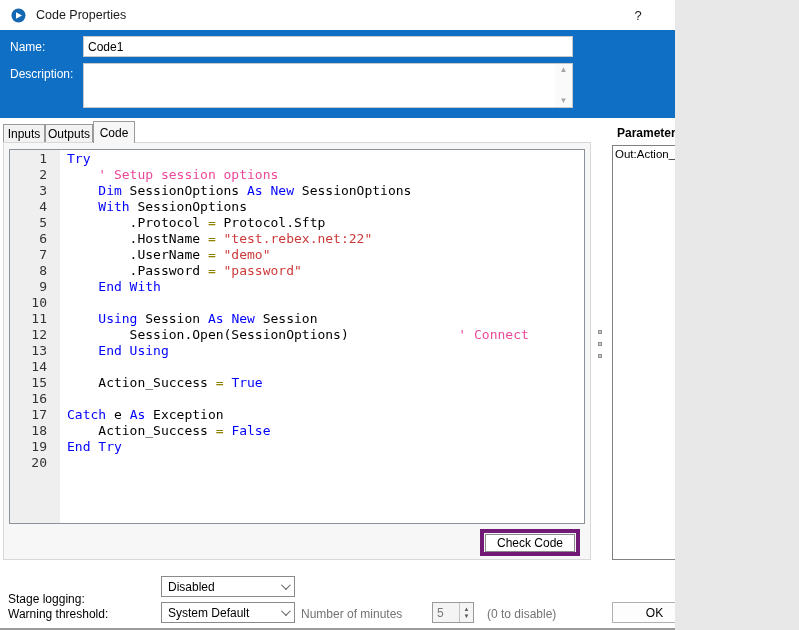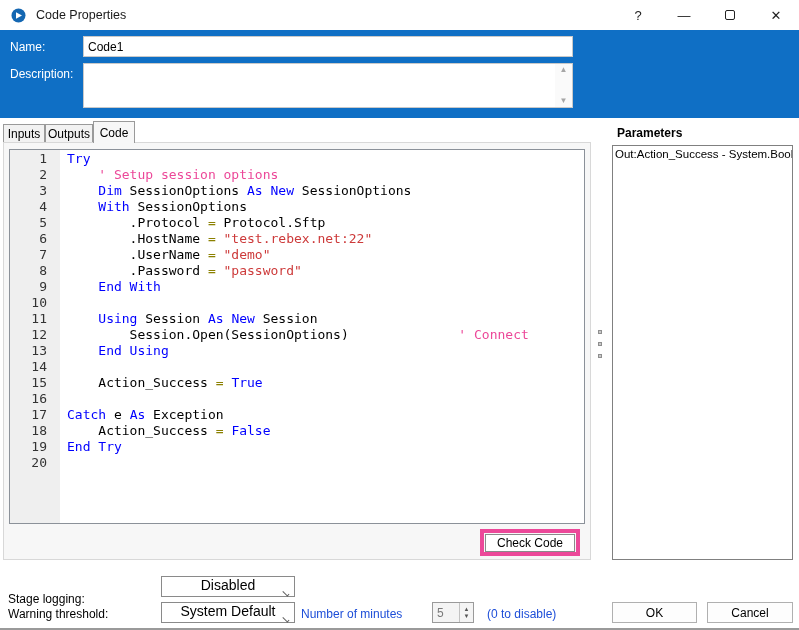--- a/index.html
+++ b/index.html
@@ -1,19 +1,19 @@
 <!DOCTYPE html>
 <html><head>
 <meta charset="utf-8">
 <style>
   * { margin:0; padding:0; box-sizing:border-box; }
   html,body { background:#e8e8e8; }
   body { font-family:"Liberation Sans", sans-serif; }
   .win {
-    position:relative; width:799px; height:630px; background:#ffffff;
+    position:relative; width:675px; height:630px; background:#ffffff;
     overflow:hidden; font-size:12px; color:#000;
   }
   
   .titlebar { position:absolute; left:0; top:0; width:799px; height:30px;
     background:#ffffff; display:flex; align-items:center; }
   .app-icon { width:15px; height:15px; margin-left:11px; flex:0 0 auto; }
   .title-text { margin-left:10px; font-size:12.5px; color:#1a1a1a; }
   .tb-btns { margin-left:auto; display:flex; height:30px; }
   .tb-btn { width:46px; height:30px; display:flex; align-items:center;
     justify-content:center; font-size:13px; color:#222; cursor:default; }
@@ -48,39 +48,39 @@
   .gutter-num { height:16px; }
   .code-lines { padding:1px 0 0 7px; white-space:pre; }
   .code-row { height:16px; }
   .tok-p { color:#000000; }
   .tok-k { color:#0000ff; }
   .tok-c { color:#ec4899;text-align:right; }
   .tok-s { color:#cd3a3a; }
   .tok-o { color:#8b8000; }
   
   .check-frame { position:absolute; left:480px; top:529px; width:100px; height:27px;
-    border:4px solid #ec4899; background:#f7f7f7; display:flex; align-items:center;
+    border:4px solid #701a75; background:#f7f7f7; display:flex; align-items:center;
     justify-content:center; z-index:4; }
   .check-btn { width:90px; height:18px; background:#fff; border:1px solid #8a8a8a;
     font-size:12px; font-family:"Liberation Sans",sans-serif; display:flex;
     align-items:center; justify-content:center; cursor:default; }
   
   .grip { position:absolute; left:598px; width:4px; height:4px; background:#c9c9c9;
     border:1px solid #8f8f8f; }
   
   .param-title { position:absolute; left:617px; top:126px; font-weight:bold; font-size:12px; }
   .param-list { position:absolute; left:612px; top:145px; width:181px; height:415px;
     background:#fff; border:1px solid #808080; overflow:hidden; }
   .param-item { font-size:11.5px; padding:2px 0 0 2px; white-space:nowrap; overflow:hidden; }
   
   .f-label { position:absolute; font-size:12px; color:#000; }
-  .f-label.gray { color:#1d4ed8; }
+  .f-label.gray { color:#737373; }
   .dd { position:absolute; width:134px; height:21px; background:#fff;
     border:1px solid #8a8a8a; display:flex; align-items:center; padding:0 6px;
-    font-size:14px; cursor:default;flex-direction:column; }
+    font-size:12px; cursor:default; }
   .dd .chev { margin-left:auto; width:7px; height:7px; border-right:1.4px solid #5a5a5a;
     border-bottom:1.4px solid #5a5a5a; transform:rotate(45deg) translateY(-2px); }
   .spinner { position:absolute; left:432px; top:602px; width:42px; height:21px;
     background:#f4f4f4; border:1px solid #9a9a9a; display:flex; }
   .spin-val { flex:1; color:#7a7a7a; font-size:12px; padding:3px 0 0 4px; }
   .spin-btns { width:14px; border-left:1px solid #c2c2c2; display:flex;
     flex-direction:column; align-items:center; justify-content:center; }
   .spin-arrow { font-size:6px; color:#555; line-height:7px; cursor:default; }
   .btn { position:absolute; height:21px; background:#fdfdfd; border:1px solid #b0b0b0;
     border-radius:0; font-size:12px; font-family:"Liberation Sans",sans-serif;

